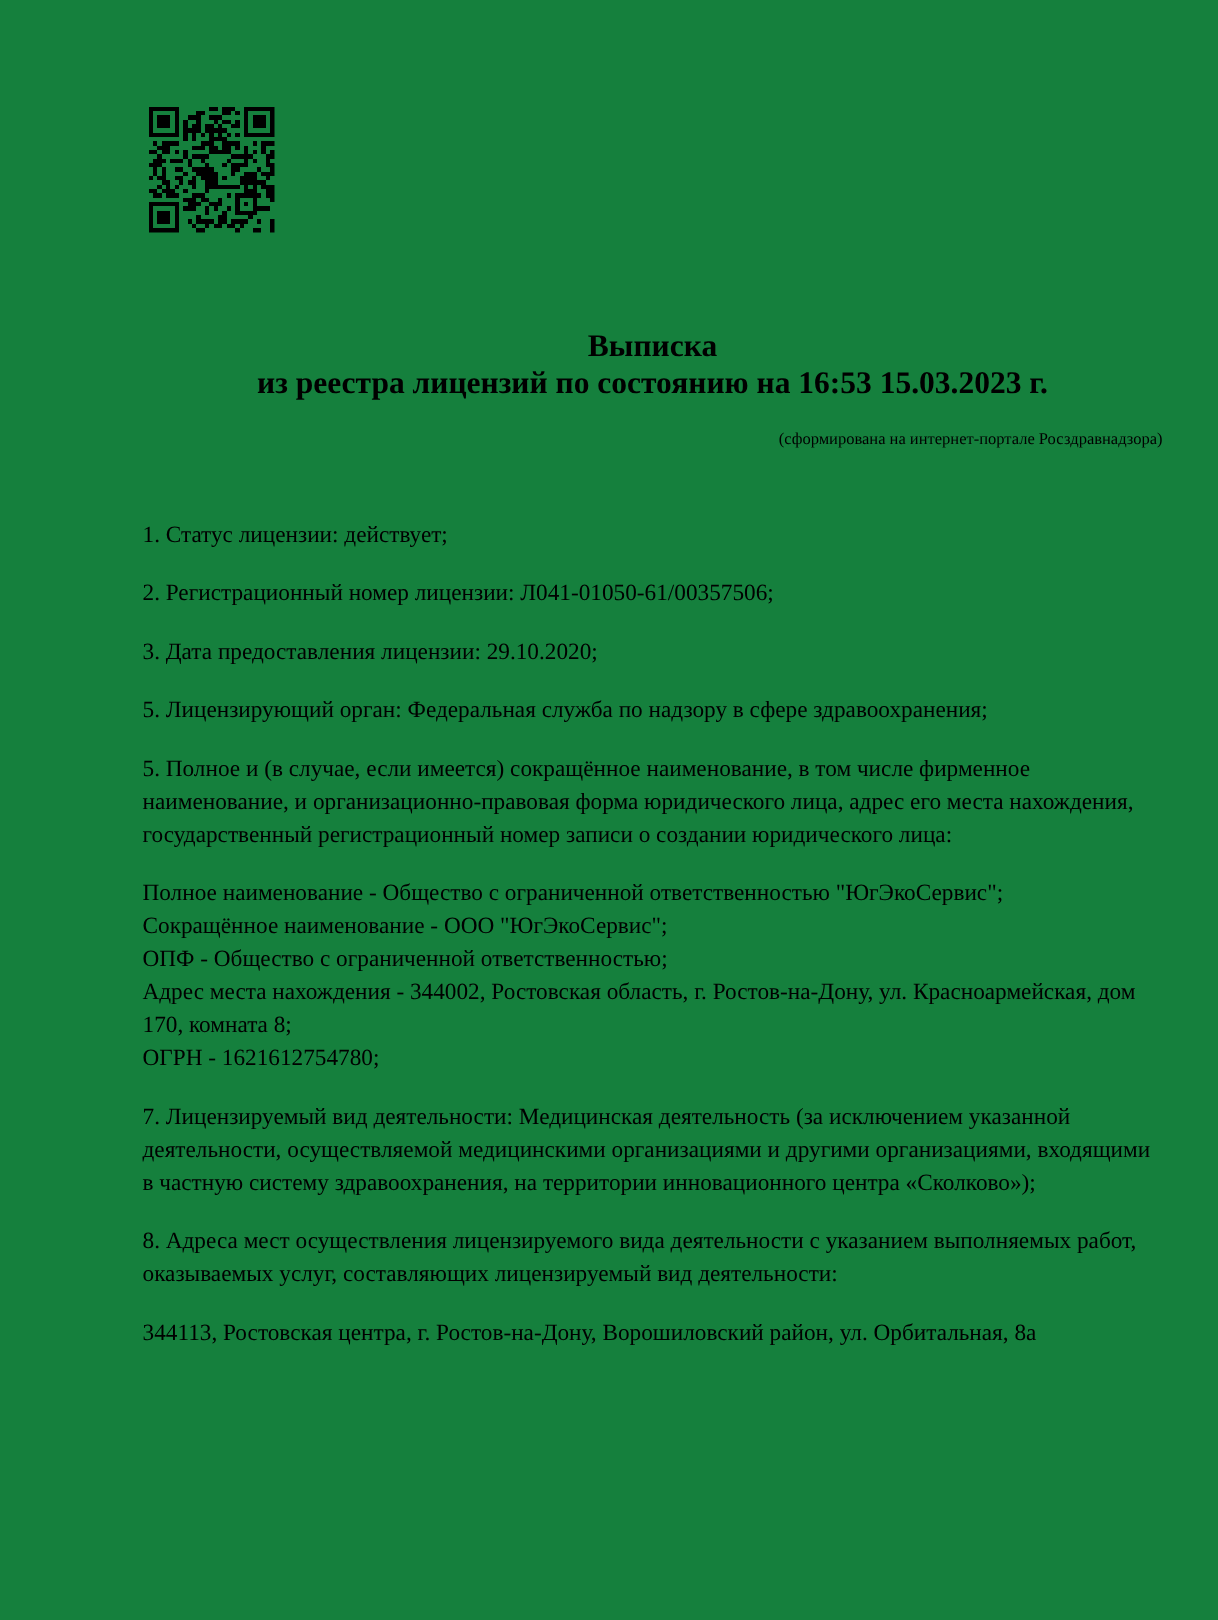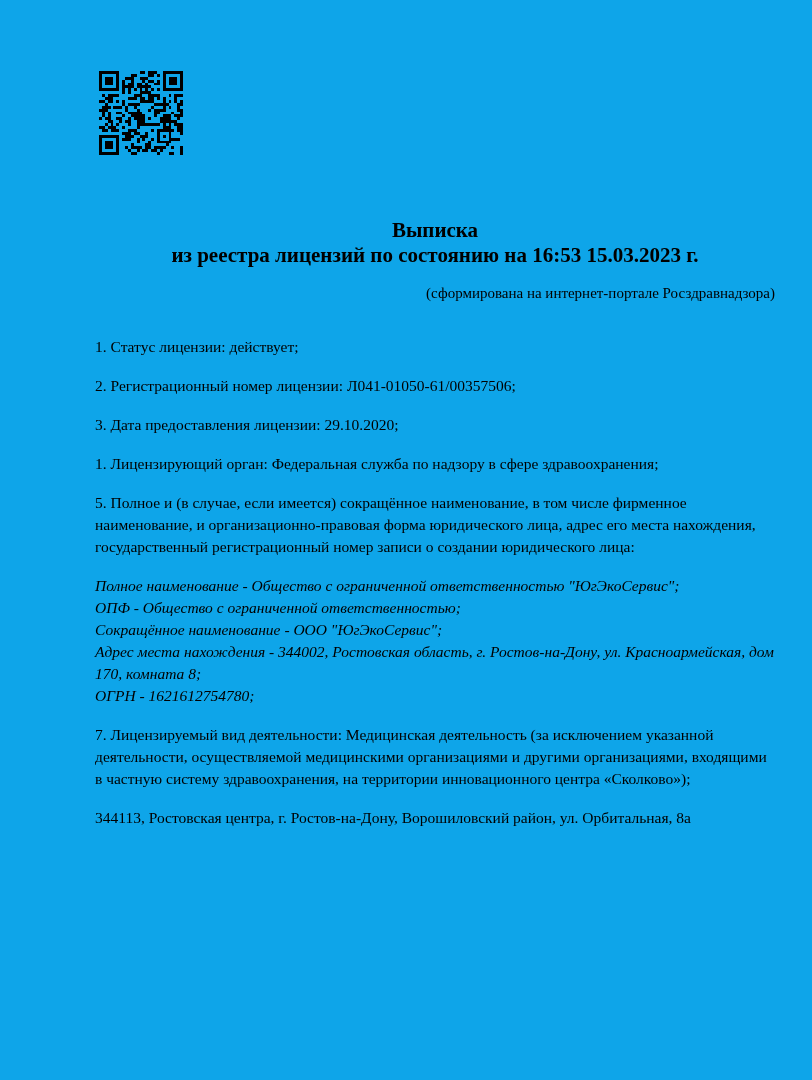--- a/index.html
+++ b/index.html
@@ -31,39 +31,39 @@
     font-weight: bold;
     font-size: 21px;
     line-height: 25px;
   }
   .subtitle {
     position: absolute;
     left: 95px;
     top: 285px;
     width: 680px;
     text-align: right;
-    font-size: 15px;
+    font-size: 11px;
     line-height: 16px;
   }
   .body-text {
     position: absolute;
     left: 95px;
-    top: 336px;
+    top: 346px;
     width: 682px;
     font-size: 15.5px;
     line-height: 22px;
   }
   .body-text p { margin: 0 0 17px 0; }
-  .org-block { margin: 16px 0 17px 0; font-style: italic; }
+  .org-block { margin: 16px 0 17px 0; }
   .org-block div { margin: 0; }
 </style>
 </head>
 <body>
 
-<div class="page" style="background: #0ea5e9; color: rgb(0, 0, 0);">
+<div class="page" style="background: #15803d; color: rgb(0, 0, 0);">
 
   <div class="qr">
     <svg id="qr-svg" viewBox="0 0 84 84" fill="#000000" xmlns="http://www.w3.org/2000/svg">
         <rect x="0.00" y="0.00" width="2.90" height="2.90"></rect>
         <rect x="2.90" y="0.00" width="2.90" height="2.90"></rect>
         <rect x="5.79" y="0.00" width="2.90" height="2.90"></rect>
         <rect x="8.69" y="0.00" width="2.90" height="2.90"></rect>
         <rect x="11.59" y="0.00" width="2.90" height="2.90"></rect>
         <rect x="14.48" y="0.00" width="2.90" height="2.90"></rect>
         <rect x="17.38" y="0.00" width="2.90" height="2.90"></rect>
@@ -470,28 +470,29 @@
     <div>Выписка</div>
     <div>из реестра лицензий по состоянию на 16:53 15.03.2023 г.</div>
   </div>
 
   <div class="subtitle">(сформирована на интернет-портале Росздравнадзора)</div>
 
   <div class="body-text">
     <p>1. Статус лицензии: действует;</p>
     <p>2. Регистрационный номер лицензии: Л041-01050-61/00357506;</p>
     <p>3. Дата предоставления лицензии: 29.10.2020;</p>
-    <p>1. Лицензирующий орган: Федеральная служба по надзору в сфере здравоохранения;</p>
+    <p>5. Лицензирующий орган: Федеральная служба по надзору в сфере здравоохранения;</p>
     <p>5. Полное и (в случае, если имеется) сокращённое наименование, в том числе фирменное наименование, и организационно-правовая форма юридического лица, адрес его места нахождения, государственный регистрационный номер записи о создании юридического лица:</p>
 
     <div class="org-block">
       <div>Полное наименование - Общество с ограниченной ответственностью "ЮгЭкоСервис";</div>
+      <div>Сокращённое наименование - ООО "ЮгЭкоСервис";</div>
       <div>ОПФ - Общество с ограниченной ответственностью;</div>
-      <div>Сокращённое наименование - ООО "ЮгЭкоСервис";</div>
       <div>Адрес места нахождения - 344002, Ростовская область, г. Ростов-на-Дону, ул. Красноармейская, дом 170, комната 8;</div>
       <div>ОГРН - 1621612754780;</div>
     </div>
 
     <p>7. Лицензируемый вид деятельности: Медицинская деятельность (за исключением указанной деятельности, осуществляемой медицинскими организациями и другими организациями, входящими в частную систему здравоохранения, на территории инновационного центра «Сколково»);</p>
+    <p>8. Адреса мест осуществления лицензируемого вида деятельности с указанием выполняемых работ, оказываемых услуг, составляющих лицензируемый вид деятельности:</p>
     <p>344113, Ростовская центра, г. Ростов-на-Дону, Ворошиловский район, ул. Орбитальная, 8а</p>
   </div>
 
 </div>
 
 </body></html>

